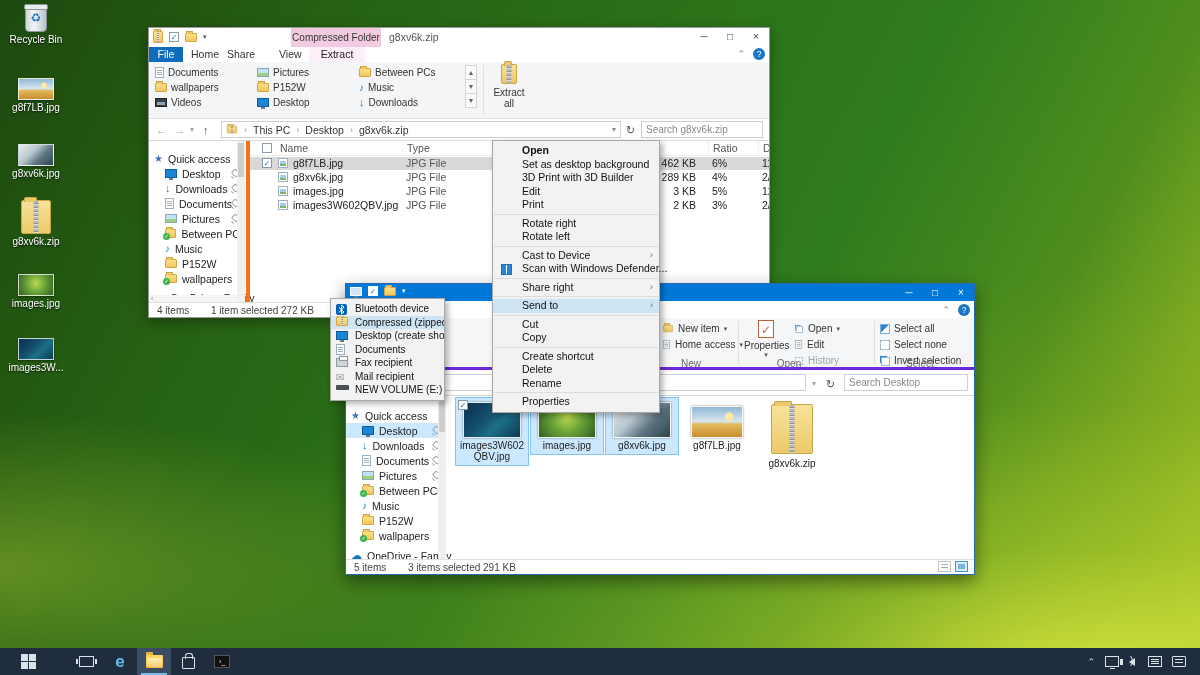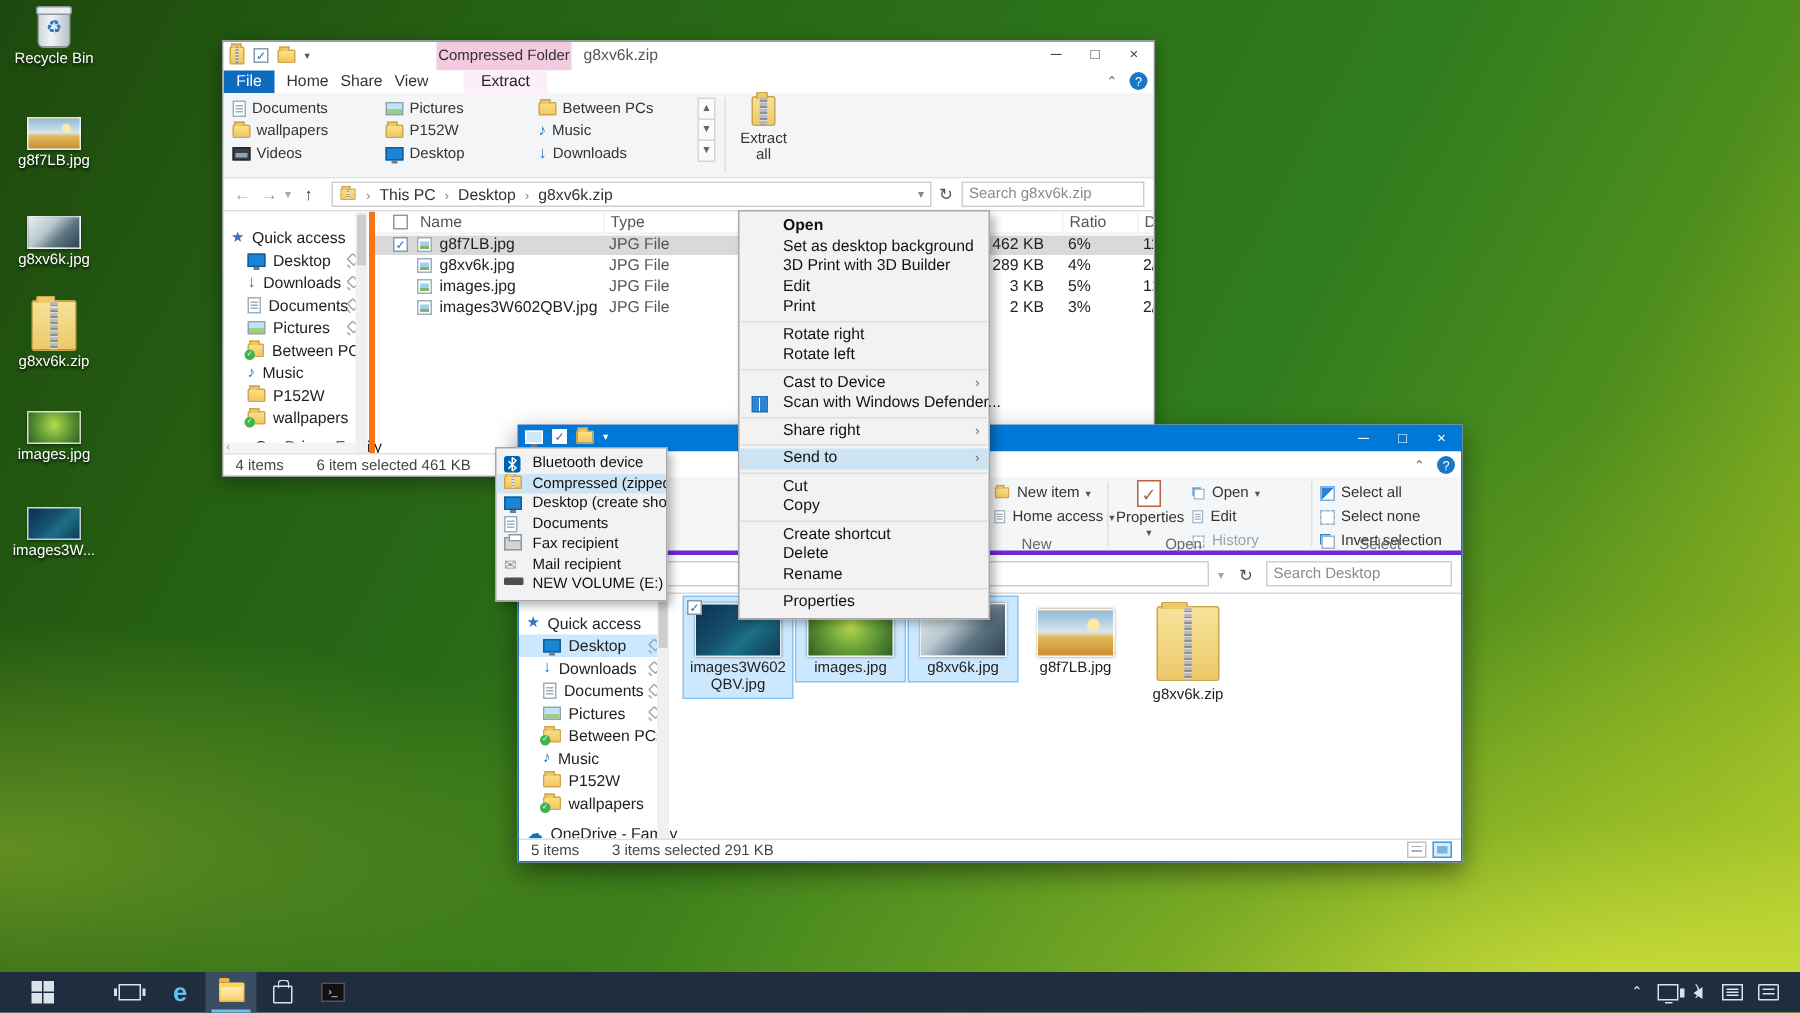--- a/index.html
+++ b/index.html
@@ -231,21 +231,21 @@
       <div class="ctrl" style="height:19px">
         <span>─</span>
         <span>□</span>
         <span class="cx">×</span>
       </div>
     </div>
     <div class="tabs1">
       <div class="file">File</div>
       <div class="t" style="left:42px">Home</div>
       <div class="t" style="left:78px">Share</div>
-      <div class="t" style="left:114px">View</div>
+      <div class="t" style="left:130px">View</div>
       <div class="extab">Extract</div>
       <div class="helpr">
         <span class="carup">⌃</span>
         <span class="qmark">?</span>
       </div>
     </div>
     <div class="ribbon1">
       <div class="gal">
         <div class="gitem" style="left:0;top:0">
             <span class="icdoc"></span>
@@ -403,21 +403,21 @@
           <span class="fc" style="left:43px;top:0">images3W602QBV.jpg</span>
           <span class="fc" style="left:156px;top:0;color:#555">JPG File</span>
           <span class="fc" style="left:396px;top:0;width:50px;text-align:right">2 KB</span>
           <span class="fc" style="left:462px;top:0">3%</span>
           <span class="fc" style="left:512px;top:0;width:40px;overflow:hidden;white-space:nowrap">2/10</span>
         </div>
       </div>
     </div>
     <div class="statusbar">
       <span class="abs" style="left:8px;top:2px">4 items</span>
-      <span class="abs" style="left:62px;top:2px">6 item selected 461 KB</span>
+      <span class="abs" style="left:62px;top:2px">1 item selected 272 KB</span>
     </div>
   </div>
 
   <div class="win w2">
     <div class="tbar">
       <div class="qat" style="top:2px">
         <span class="icmon" style="border-color:#fff;background:#cfe6f8"></span>
         <span class="chk" style="border-color:#fff">✓</span>
         <span class="icf"></span>
         <span class="dd" style="color:#fff">▾</span>

